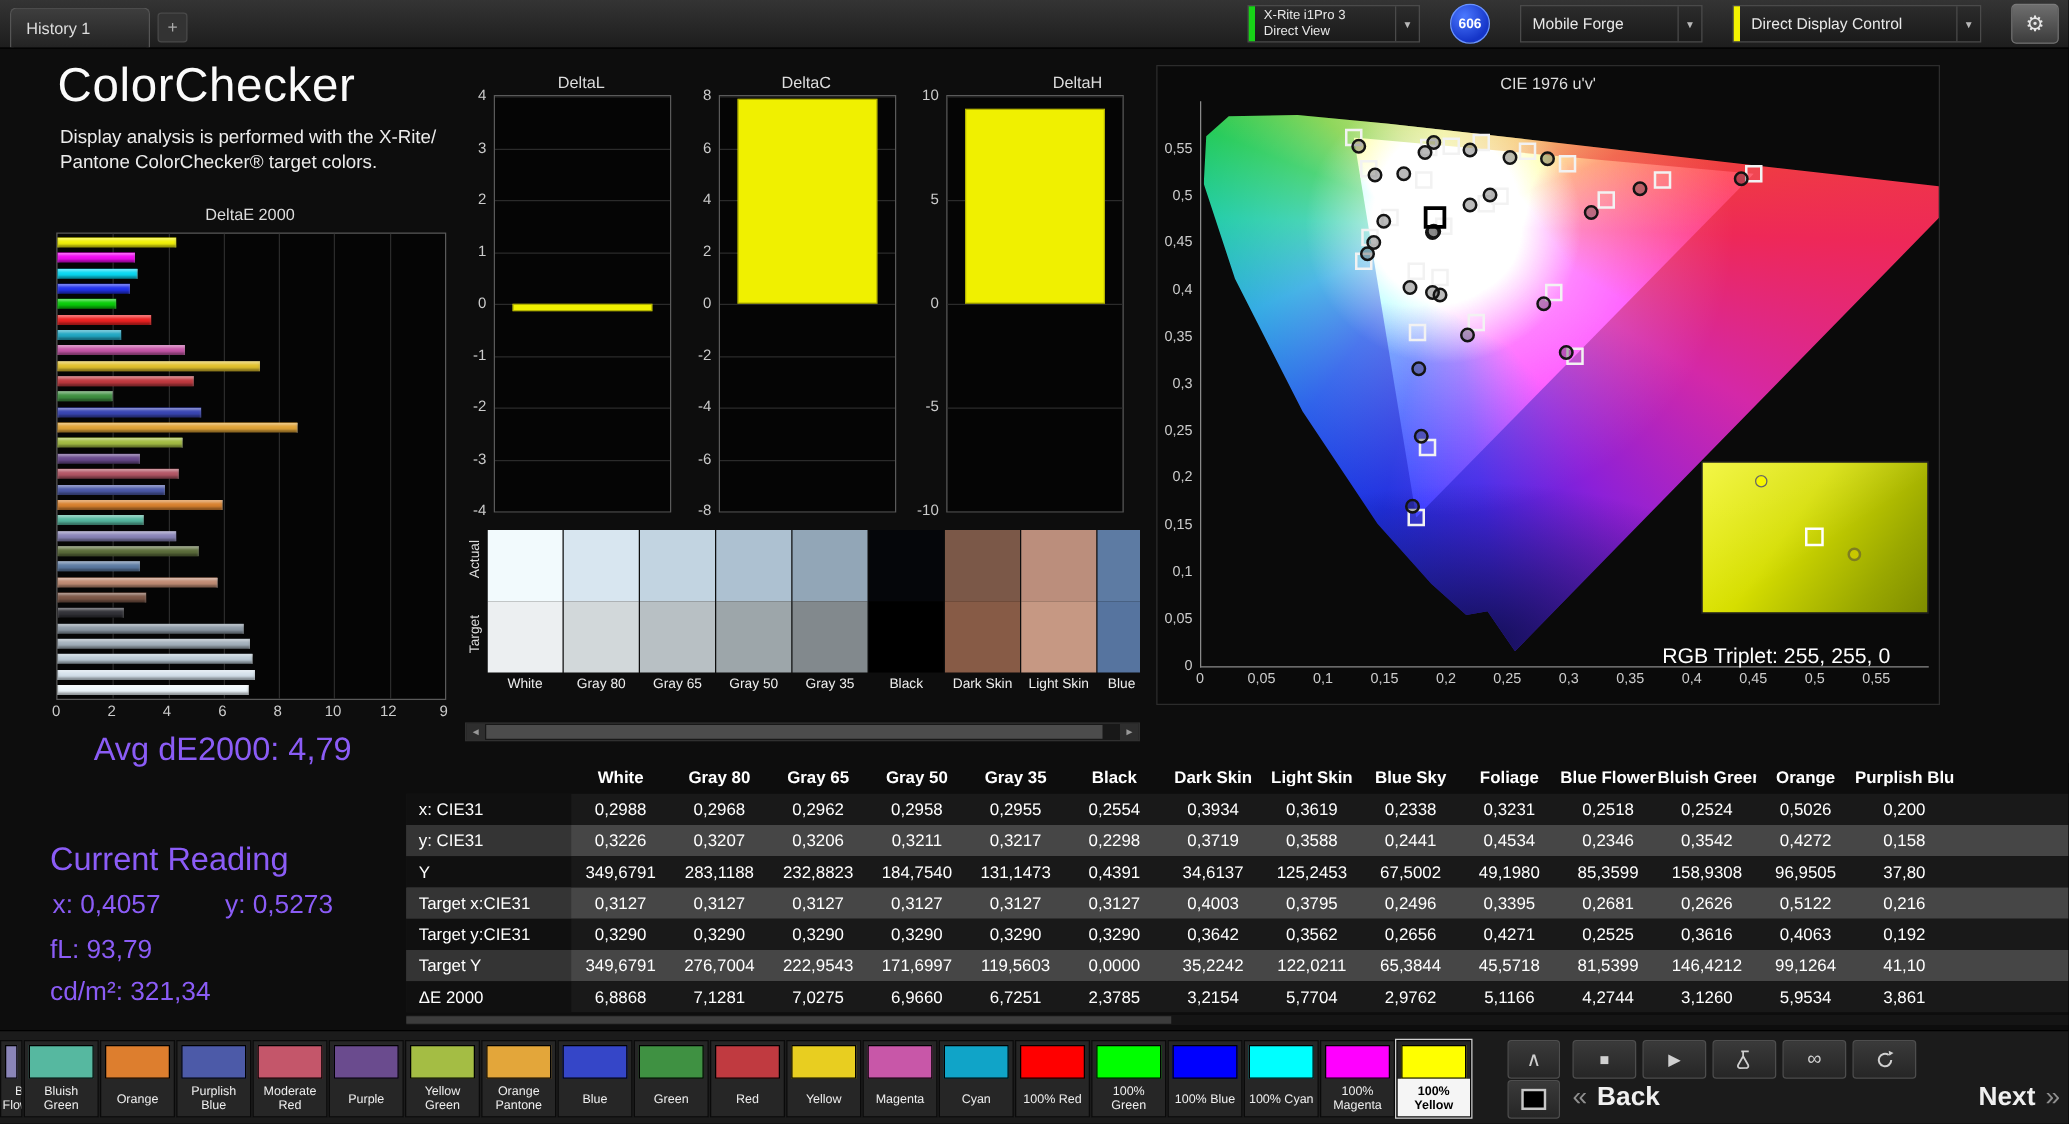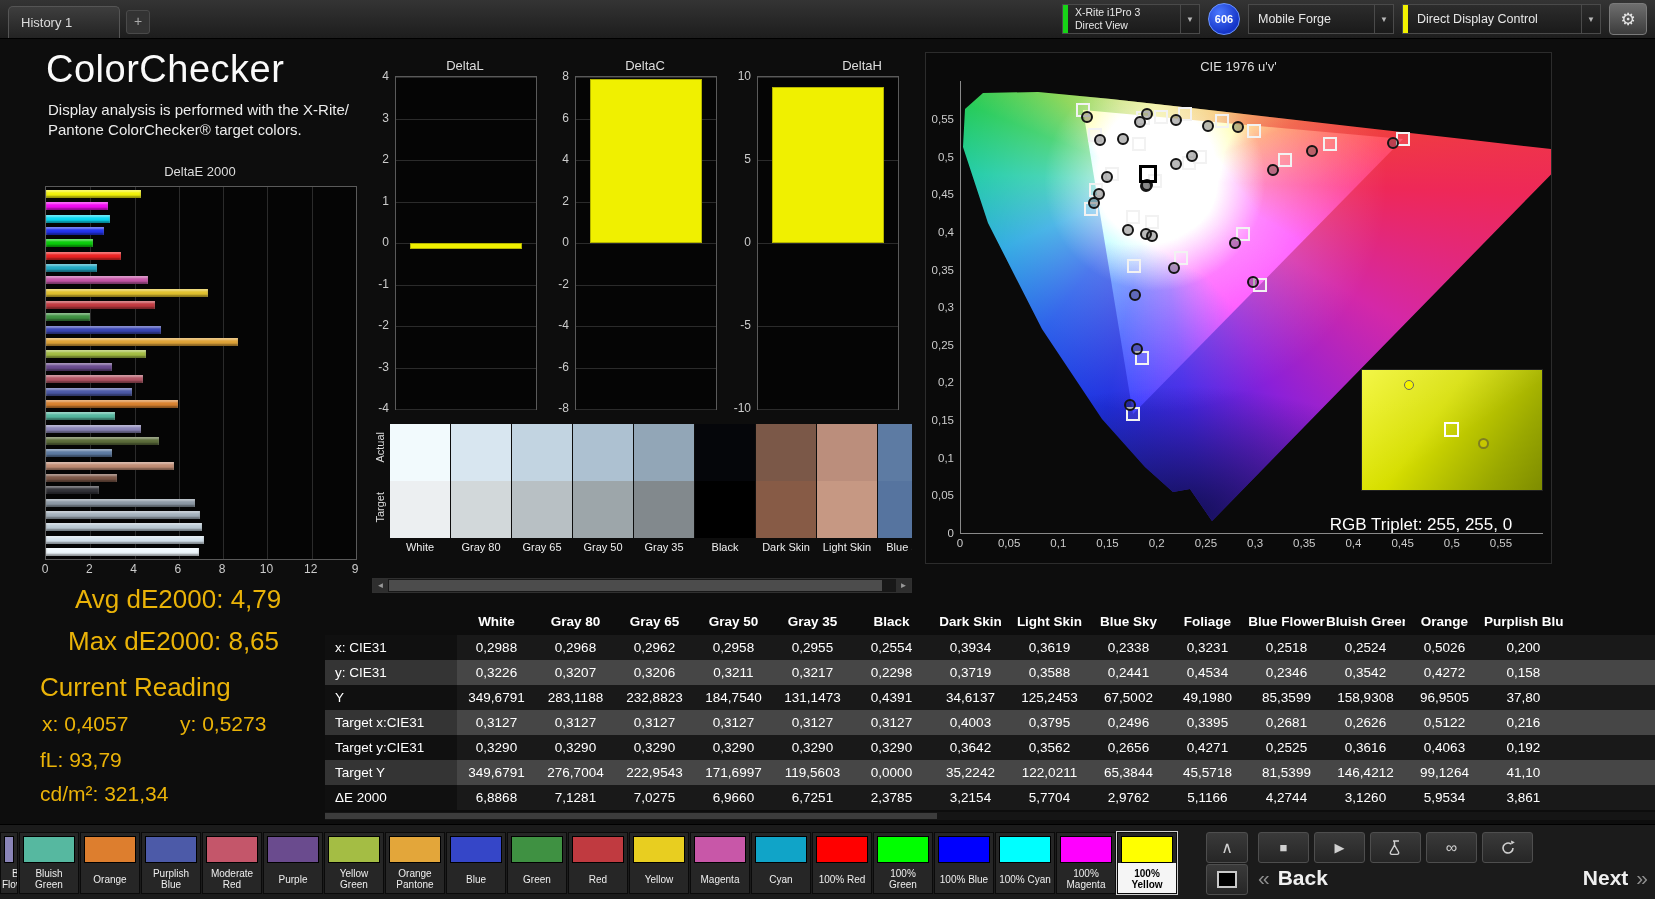--- a/index.html
+++ b/index.html
@@ -8,41 +8,41 @@
   .abs{position:absolute}
 
   
   .topbar{position:absolute;left:0;top:0;width:1655px;height:38px;
           background:linear-gradient(#343434,#1d1d1d);border-bottom:1px solid #000}
   .tab{position:absolute;left:8px;top:6px;width:112px;height:32px;box-sizing:border-box;
        background:linear-gradient(#3e3e3e,#232323);border:1px solid #555;border-bottom:none;
        border-radius:5px 5px 0 0;color:#ddd;font-size:13px;display:flex;align-items:center;padding-left:12px}
   .newtab{position:absolute;left:126px;top:10px;width:22px;height:22px;background:#333;
           border:1px solid #4a4a4a;border-radius:3px;color:#aaa;text-align:center;line-height:20px;font-size:14px}
-  .tb-right{position:absolute;right:8px;top:3px;height:32px;display:flex;gap:8px;align-items:center}
+  .tb-right{position:absolute;right:8px;top:3px;height:32px;display:flex;gap:24px;align-items:center}
   .dd{height:30px;background:linear-gradient(#2c2c2c,#1a1a1a);border:1px solid #4a4a4a;
       display:flex;align-items:center;box-sizing:border-box}
   .dd-meter{width:138px}.dd-wf{width:146px}.dd-disp{width:199px}
   .ind{width:5px;align-self:stretch}
   .green{background:#17d317}.yellow{background:#f2f200}
   .dd-2line{display:flex;flex-direction:column;justify-content:center;padding:0 7px;
             font-size:10.5px;color:#e8e8e8;line-height:1.25;flex:1;white-space:nowrap}
   .dd-1line{padding:0 9px;font-size:12.5px;color:#e8e8e8;flex:1;white-space:nowrap}
   .dd-arrow{width:18px;align-self:stretch;border-left:1px solid #4a4a4a;color:#b8b8b8;
             font-size:8px;display:flex;align-items:center;justify-content:center}
   .badge{width:30px;height:30px;border-radius:50%;border:1px solid #6a94ff;color:#fff;font-size:11px;
          background:radial-gradient(circle at 35% 30%,#4a78ff,#1535c8 70%);
          display:flex;align-items:center;justify-content:center;font-weight:bold}
   .gear-btn{width:36px;height:30px;background:linear-gradient(#6e6e6e,#3c3c3c);border:1px solid #7a7a7a;
             border-radius:4px;color:#e6e6e6;font-size:17px;display:flex;align-items:center;justify-content:center}
 
   
   .title{left:46px;top:48px;font-size:38px;color:#fafafa;letter-spacing:.5px}
   .subtitle{left:48px;top:100px;width:332px;font-size:15px;color:#ececec;line-height:1.3}
-  .stat{color:#eab308;white-space:nowrap}
+  .stat{color:#8b5cf6;white-space:nowrap}
   .avg{left:75px;top:584px;font-size:26px}
   .max{left:68px;top:626px;font-size:26px}
   .cur{left:40px;top:672px;font-size:26px}
   .rx{left:42px;top:712px;font-size:21px}
   .ry{left:180px;top:712px;font-size:21px}
   .rfl{left:40px;top:748px;font-size:21px}
   .rcd{left:40px;top:782px;font-size:21px}
 
   
   .de-title{left:45px;top:164px;width:310px;text-align:center;font-size:13px;color:#ddd}
@@ -288,21 +288,20 @@
       <div class="de-xlabel" style="left: 14.2857%;">2</div>
       <div class="de-xlabel" style="left: 28.5714%;">4</div>
       <div class="de-xlabel" style="left: 42.8571%;">6</div>
       <div class="de-xlabel" style="left: 57.1429%;">8</div>
       <div class="de-xlabel" style="left: 71.4286%;">10</div>
       <div class="de-xlabel" style="left: 85.7143%;">12</div>
       <div class="de-xlabel" style="left: 100%;">9</div>
     </div>
 
   <div class="abs stat avg">Avg dE2000: 4,79</div>
-  <div class="abs stat max">Max dE2000: 8,65</div>
   <div class="abs stat cur">Current Reading</div>
   <div class="abs stat rx">x: 0,4057</div>
   <div class="abs stat ry">y: 0,5273</div>
   <div class="abs stat rfl">fL: 93,79</div>
   <div class="abs stat rcd">cd/m²: 321,34</div>
 
   <div class="abs dchart-title" style="left:395px;top:58px">DeltaL</div>
   <div class="abs dticks" id="deltal-ticks" style="left:363px;top:76px;height:332px">
       <div class="dtick" style="top: 0%;">4</div>
       <div class="dtick" style="top: 12.5%;">3</div>

